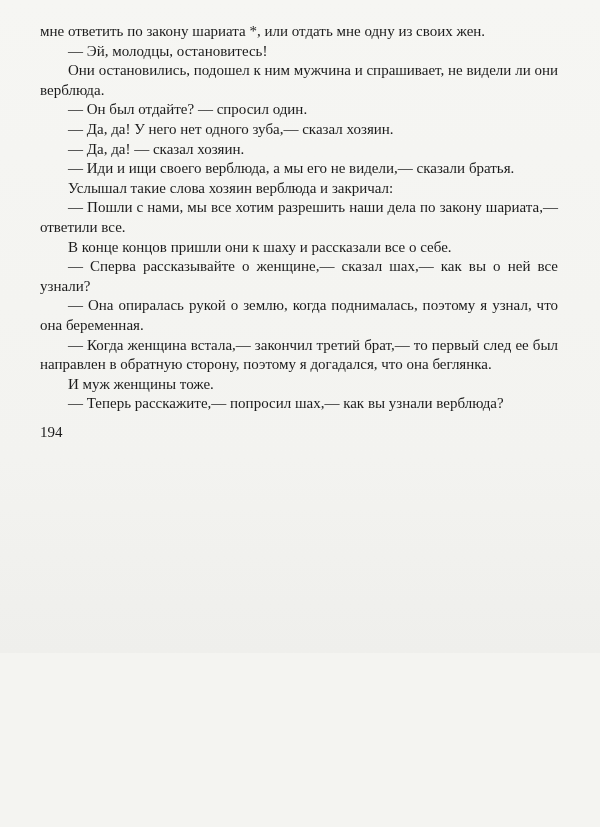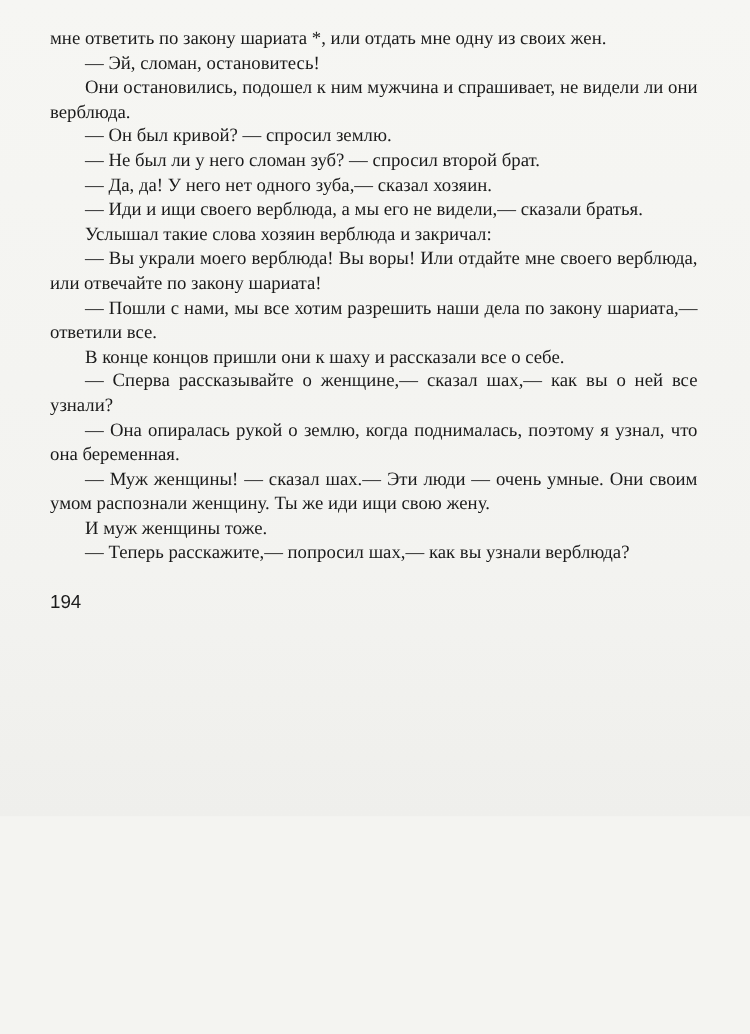--- a/index.html
+++ b/index.html
@@ -28,43 +28,42 @@
     font-weight: 500;
   }
   .para {
     margin: 0;
     text-indent: 28px;
   }
   .para.continuation {
     text-indent: 0;
   }
   .page-number {
-    font-family: Liberation Sans, sans-serif;
+    font-family: Liberation Serif, serif;
     font-size: 15px;
     color: #1b1b1b;
-    margin-top: 20px;
+    margin-top: 10px;
     text-align: left;
   }
 </style>
 </head>
 <body>
 
 <div class="page">
   <div class="text-block">
     <p class="para continuation">мне ответить по закону шариата *, или отдать мне одну из своих жен.</p>
-    <p class="para">— Эй, сломан, остановитесь!</p>
+    <p class="para">— Эй, молодцы, остановитесь!</p>
     <p class="para">Они остановились, подошел к ним мужчина и спрашивает, не видели ли они верблюда.</p>
-    <p class="para">— Он был кривой? — спросил землю.</p>
-    <p class="para">— Не был ли у него сломан зуб? — спросил второй брат.</p>
+    <p class="para">— Он был отдайте? — спросил один.</p>
     <p class="para">— Да, да! У него нет одного зуба,— сказал хозяин.</p>
+    <p class="para">— Да, да! — сказал хозяин.</p>
     <p class="para">— Иди и ищи своего верблюда, а мы его не видели,— сказали братья.</p>
     <p class="para">Услышал такие слова хозяин верблюда и закричал:</p>
-    <p class="para">— Вы украли моего верблюда! Вы воры! Или отдайте мне своего верблюда, или отвечайте по закону шариата!</p>
     <p class="para">— Пошли с нами, мы все хотим разрешить наши дела по закону шариата,— ответили все.</p>
     <p class="para">В конце концов пришли они к шаху и рассказали все о себе.</p>
     <p class="para">— Сперва рассказывайте о женщине,— сказал шах,— как вы о ней все узнали?</p>
     <p class="para">— Она опиралась рукой о землю, когда поднималась, поэтому я узнал, что она беременная.</p>
-    <p class="para">— Муж женщины! — сказал шах.— Эти люди — очень умные. Они своим умом распознали женщину. Ты же иди ищи свою жену.</p>
+    <p class="para">— Когда женщина встала,— закончил третий брат,— то первый след ее был направлен в обратную сторону, поэтому я догадался, что она беглянка.</p>
     <p class="para">И муж женщины тоже.</p>
     <p class="para">— Теперь расскажите,— попросил шах,— как вы узнали верблюда?</p>
   </div>
   <div class="page-number">194</div>
 </div>
 
 </body></html>

